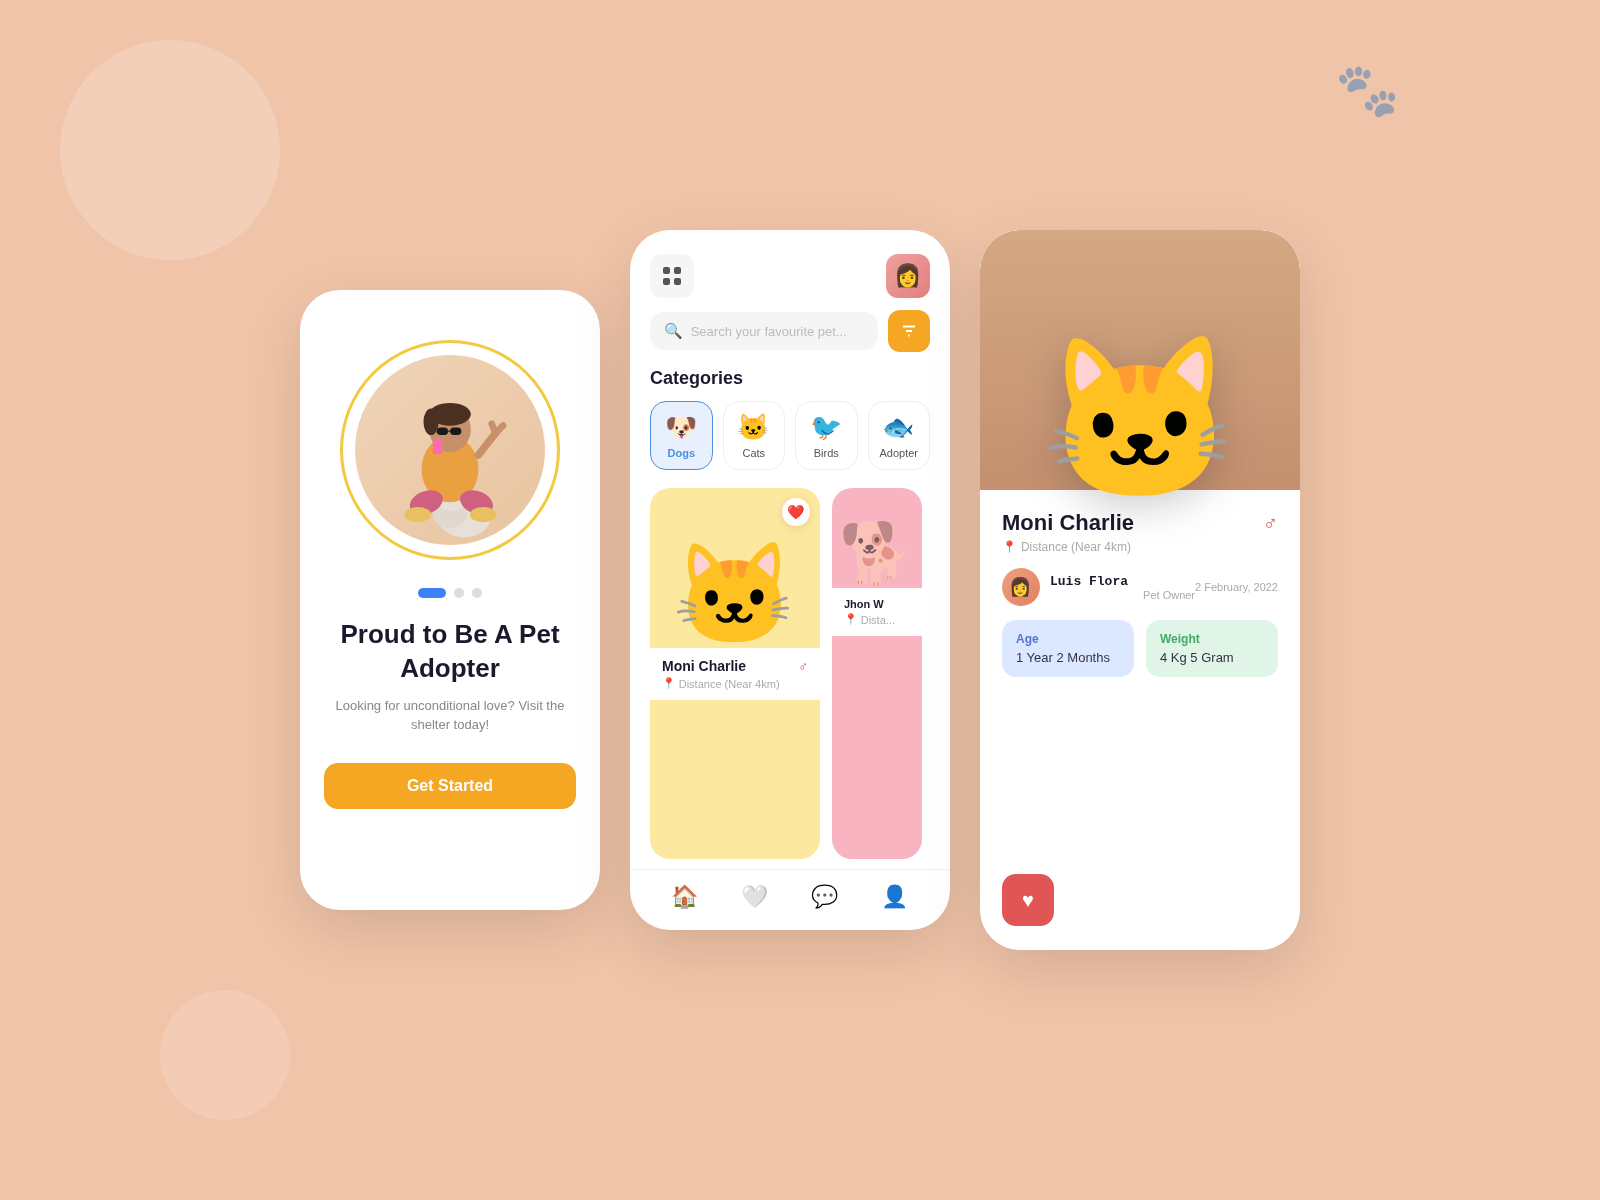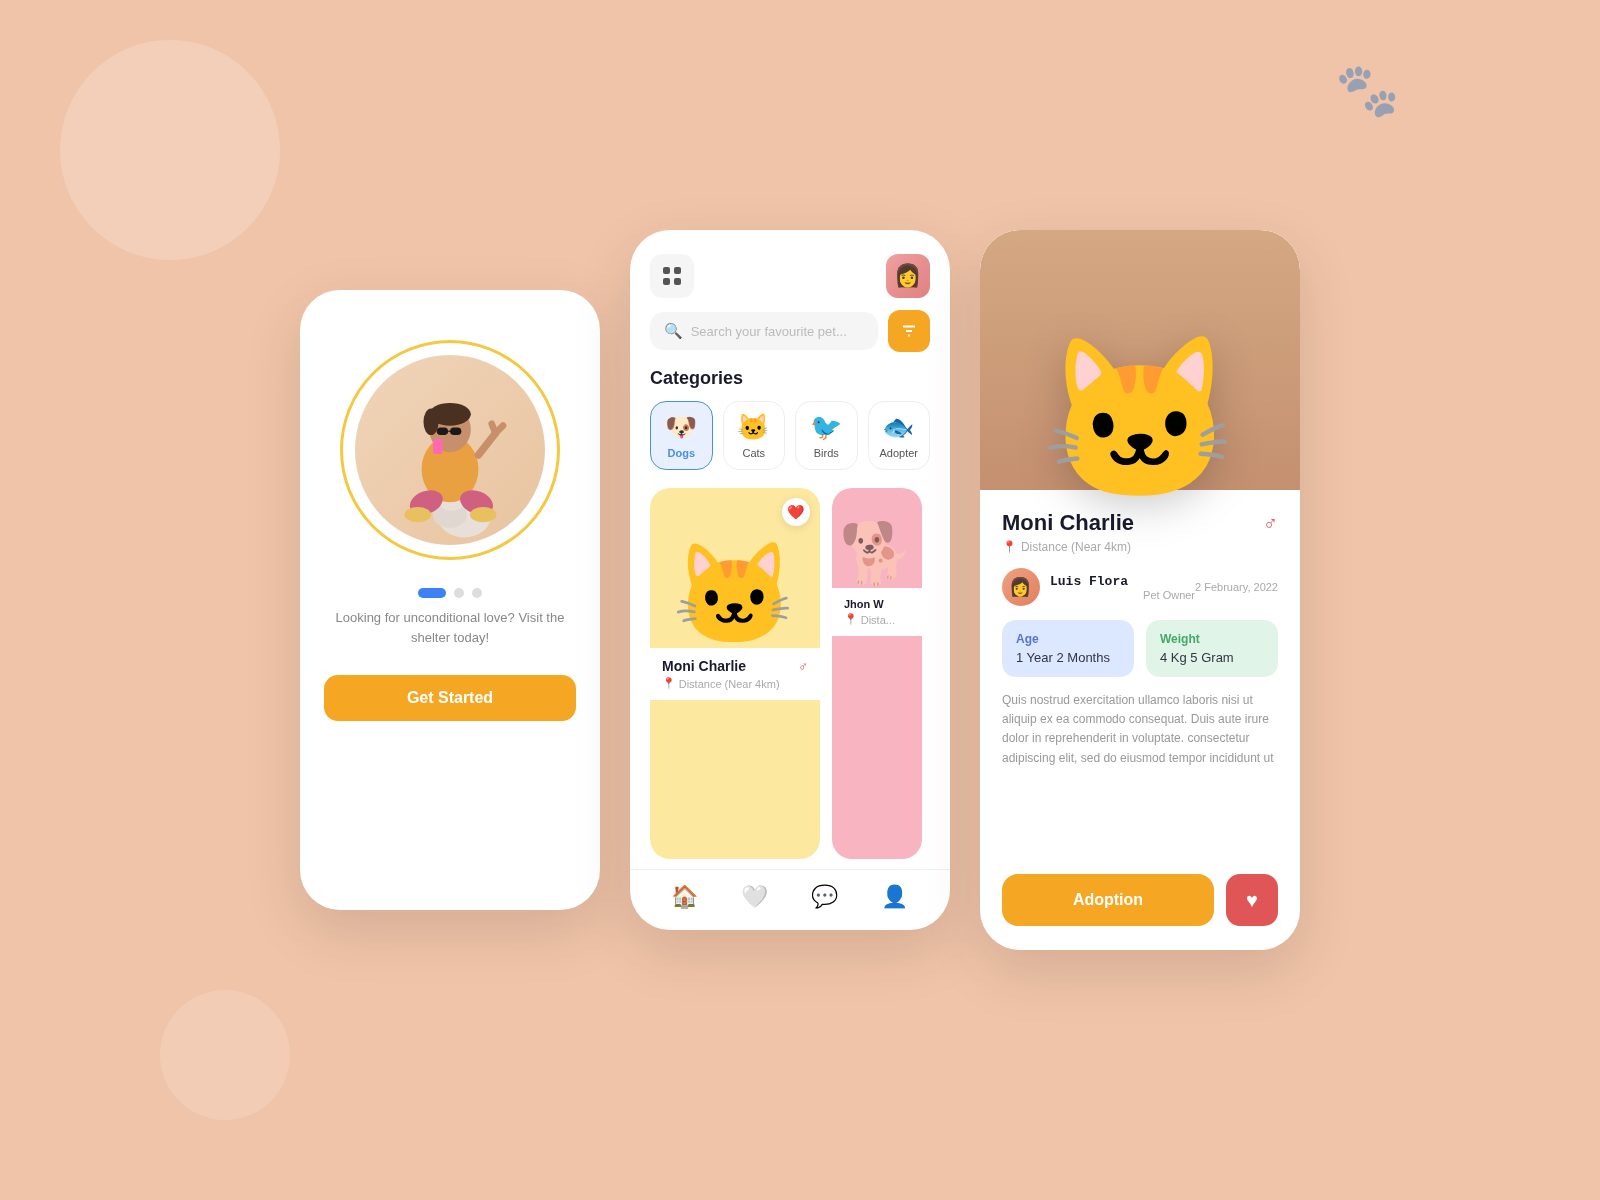--- a/index.html
+++ b/index.html
@@ -519,20 +519,22 @@
         </svg>
       </div>
     </div>
 
     <div class="dots-indicator">
       <div class="dot active"></div>
       <div class="dot"></div>
       <div class="dot"></div>
     </div>
 
+    <div class="phone-1-title">Proud to Be A
+Pet Adopter</div>
     <div class="phone-1-subtitle">Looking for unconditional love? Visit
 the shelter today!</div>
     <button class="btn-get-started">Get Started</button>
   </div>
 
   <div class="phone phone-2">
     <div class="phone-2-header">
       <div class="grid-icon-btn">
         <div class="grid-dots">
           <div class="grid-dot"></div>
@@ -652,22 +654,20 @@
         <div class="stat-card age-card">
           <div class="stat-label age">Age</div>
           <div class="stat-value">1 Year 2 Months</div>
         </div>
         <div class="stat-card weight-card">
           <div class="stat-label weight">Weight</div>
           <div class="stat-value">4 Kg 5 Gram</div>
         </div>
       </div>
 
-      <div class="pet-description">Quis nostrud exercitation ullamco laboris nisi ut aliquip ex ea commodo consequat. Duis aute irure dolor in reprehenderit in voluptate. consectetur adipiscing elit, sed do eiusmod tempor incididunt ut</div>
     </div>
 
     <div class="detail-bottom">
-      <button class="btn-adoption">Adoption</button>
       <button class="btn-heart">♥</button>
     </div>
   </div>
 
 </div>
 
 </body></html>

